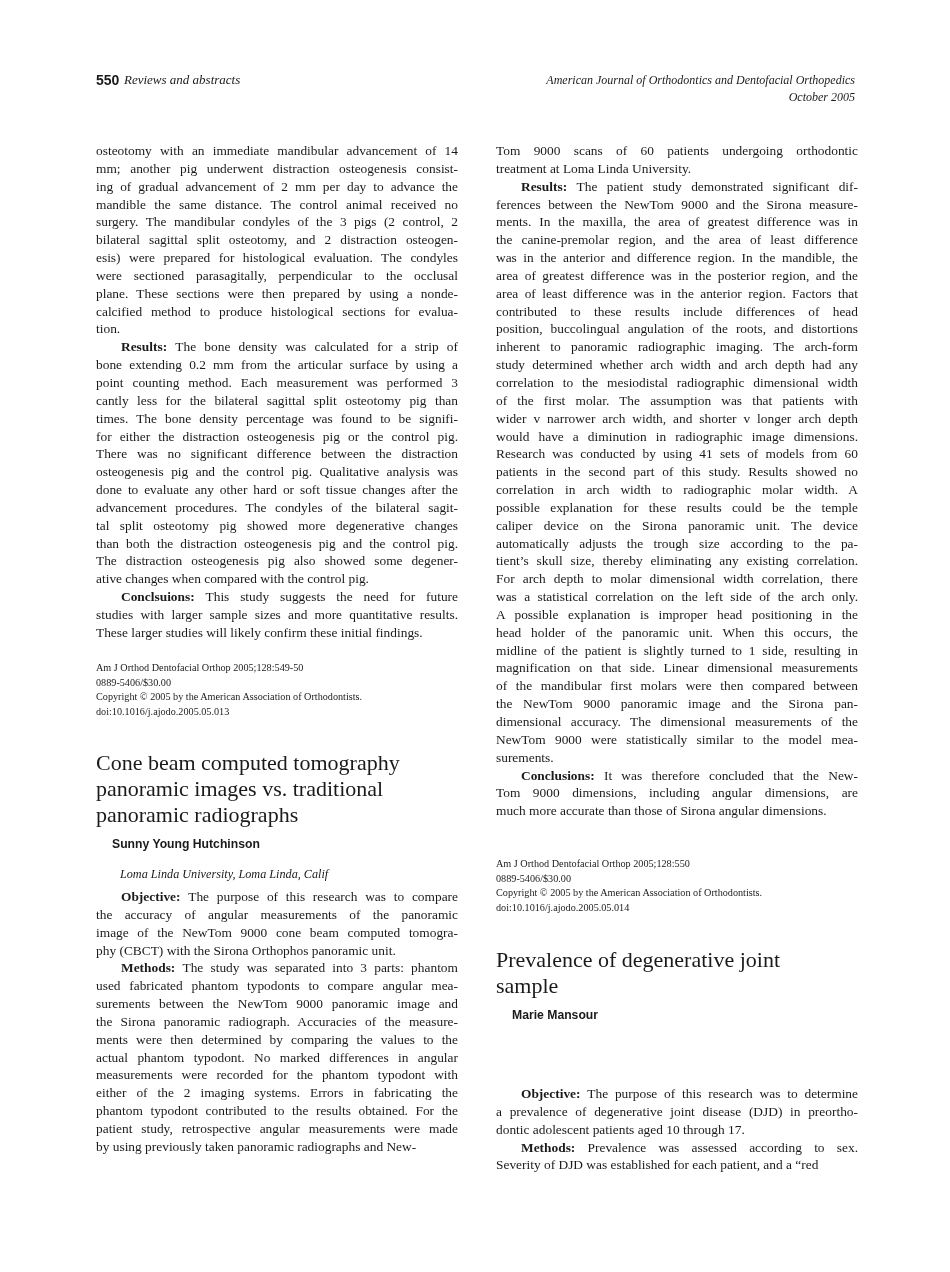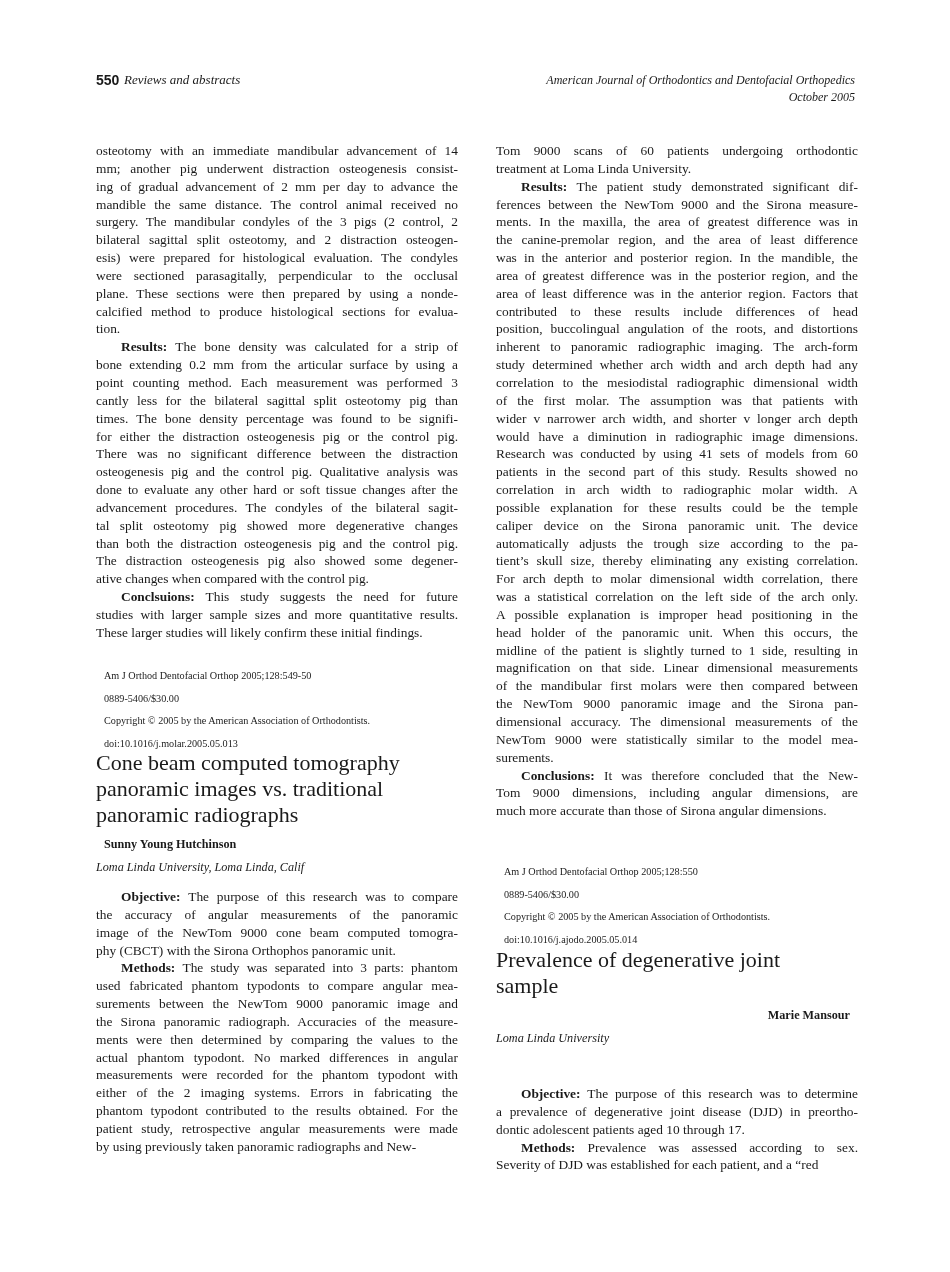--- a/index.html
+++ b/index.html
@@ -6,23 +6,23 @@
   body { width: 950px; height: 1272px; position: relative; overflow: hidden; color: #1a1a1a; }
   .hdr-num { position: absolute; left: 96px; top: 72px; font-family: "Liberation Sans", sans-serif; font-weight: bold; font-size: 14px; }
   .hdr-sec { position: absolute; left: 124px; top: 72px; font-family: "Liberation Serif", serif; font-style: italic; font-size: 13px; }
   .hdr-right { position: absolute; right: 95px; top: 72px; text-align: right; font-family: "Liberation Serif", serif; font-style: italic; font-size: 12px; line-height: 17px; }
   .col { position: absolute; width: 362px; font-family: "Liberation Serif", serif; font-size: 13.4px; line-height: 17.85px; }
   .para { margin: 0; text-align: justify; text-align-last: left; }
   .para .ln { display: block; text-align: justify; text-align-last: justify; white-space: nowrap; }
   .para .ln.last { text-align-last: left; }
   .indent { padding-left: 25px; }
   .label { font-weight: bold; }
-  .cite { font-family: "Liberation Serif", serif; font-size: 10.2px; line-height: 14.5px; margin: 8px; }
+  .cite { font-family: "Liberation Serif", serif; font-size: 10.2px; line-height: 14.5px; margin: 0; }
   .title { font-family: "Liberation Serif", serif; font-size: 22px; line-height: 26px; margin: 0; font-weight: normal; }
-  .author { font-family: Liberation Serif, serif; font-weight: bold; font-size: 12.2px; margin: 8px; }
+  .author { font-family: Liberation Sans, sans-serif; font-weight: bold; font-size: 12.2px; margin: 16px; }
   .affil { font-family: "Liberation Serif", serif; font-style: italic; font-size: 12.2px; margin: 0; }
   .abs { position: absolute; }
 </style>
 </head>
 <body>
 
 <div>
   <span class="hdr-num">550</span>
   <span class="hdr-sec">Reviews and abstracts</span>
   <div class="hdr-right">
@@ -67,31 +67,31 @@
         <span class="ln">studies with larger sample sizes and more quantitative results.</span>
         <span class="ln last">These larger studies will likely confirm these initial findings.</span>
       </p>
   </div>
 </div>
 
 <div class="abs" style="left:96px; top:661px; width:362px;">
   <p class="cite">Am J Orthod Dentofacial Orthop 2005;128:549-50</p>
   <p class="cite">0889-5406/$30.00</p>
   <p class="cite">Copyright © 2005 by the American Association of Orthodontists.</p>
-  <p class="cite">doi:10.1016/j.molar.2005.05.013</p>
+  <p class="cite">doi:10.1016/j.ajodo.2005.05.013</p>
 </div>
 
 <div class="abs" style="left:96px; top:750px; width:362px;">
   <h2 class="title">
     <span style="display:block">Cone beam computed tomography</span>
     <span style="display:block">panoramic images vs. traditional</span>
     <span style="display:block">panoramic radiographs</span>
   </h2>
   <p class="author" style="margin-top:9px;">Sunny Young Hutchinson</p>
-  <p class="affil" style="margin-top:4px;">Loma Linda University, Loma Linda, Calif</p>
+  <p class="affil" style="margin-top:4px;margin-left:24px;">Loma Linda University, Loma Linda, Calif</p>
 </div>
 
 <div class="abs col" style="left:96px; top:888px; width:362px;">
   <p class="para">
       <span class="ln indent"><span class="label">Objective: </span>The purpose of this research was to compare</span>
       <span class="ln">the accuracy of angular measurements of the panoramic</span>
       <span class="ln">image of the NewTom 9000 cone beam computed tomogra-</span>
       <span class="ln last">phy (CBCT) with the Sirona Orthophos panoramic unit.</span>
     </p>
   <p class="para">
@@ -112,21 +112,21 @@
 <div class="abs col" style="left:496px; top:142px; width:362px;">
   <p class="para">
       <span class="ln">Tom 9000 scans of 60 patients undergoing orthodontic</span>
       <span class="ln last">treatment at Loma Linda University.</span>
     </p>
   <p class="para">
       <span class="ln indent"><span class="label">Results: </span>The patient study demonstrated significant dif-</span>
       <span class="ln">ferences between the NewTom 9000 and the Sirona measure-</span>
       <span class="ln">ments. In the maxilla, the area of greatest difference was in</span>
       <span class="ln">the canine-premolar region, and the area of least difference</span>
-      <span class="ln">was in the anterior and posterior region. In the mandible, the</span>
+      <span class="ln">was in the anterior and difference region. In the mandible, the</span>
       <span class="ln">area of greatest difference was in the posterior region, and the</span>
       <span class="ln">area of least difference was in the anterior region. Factors that</span>
       <span class="ln">contributed to these results include differences of head</span>
       <span class="ln">position, buccolingual angulation of the roots, and distortions</span>
       <span class="ln">inherent to panoramic radiographic imaging. The arch-form</span>
       <span class="ln">study determined whether arch width and arch depth had any</span>
       <span class="ln">correlation to the mesiodistal radiographic dimensional width</span>
       <span class="ln">of the first molar. The assumption was that patients with</span>
       <span class="ln">wider v narrower arch width, and shorter v longer arch depth</span>
       <span class="ln">would have a diminution in radiographic image dimensions.</span>
@@ -161,22 +161,21 @@
   <p class="cite">0889-5406/$30.00</p>
   <p class="cite">Copyright © 2005 by the American Association of Orthodontists.</p>
   <p class="cite">doi:10.1016/j.ajodo.2005.05.014</p>
 </div>
 
 <div class="abs" style="left:496px; top:947px; width:362px;">
   <h2 class="title">
     <span style="display:block">Prevalence of degenerative joint</span>
     <span style="display:block">sample</span>
   </h2>
-  <p class="author" style="margin-top:9px;text-align:right;">Marie Mansour</p>
-  <p class="affil" style="margin-top:4px;">Loma Linda University</p>
+  <p class="author" style="margin-top:9px;">Marie Mansour</p>
 </div>
 
 <div class="abs col" style="left:496px; top:1085px; width:362px;">
   <p class="para">
       <span class="ln indent"><span class="label">Objective: </span>The purpose of this research was to determine</span>
       <span class="ln">a prevalence of degenerative joint disease (DJD) in preortho-</span>
       <span class="ln last">dontic adolescent patients aged 10 through 17.</span>
     </p>
   <p class="para">
       <span class="ln indent"><span class="label">Methods: </span>Prevalence was assessed according to sex.</span>

